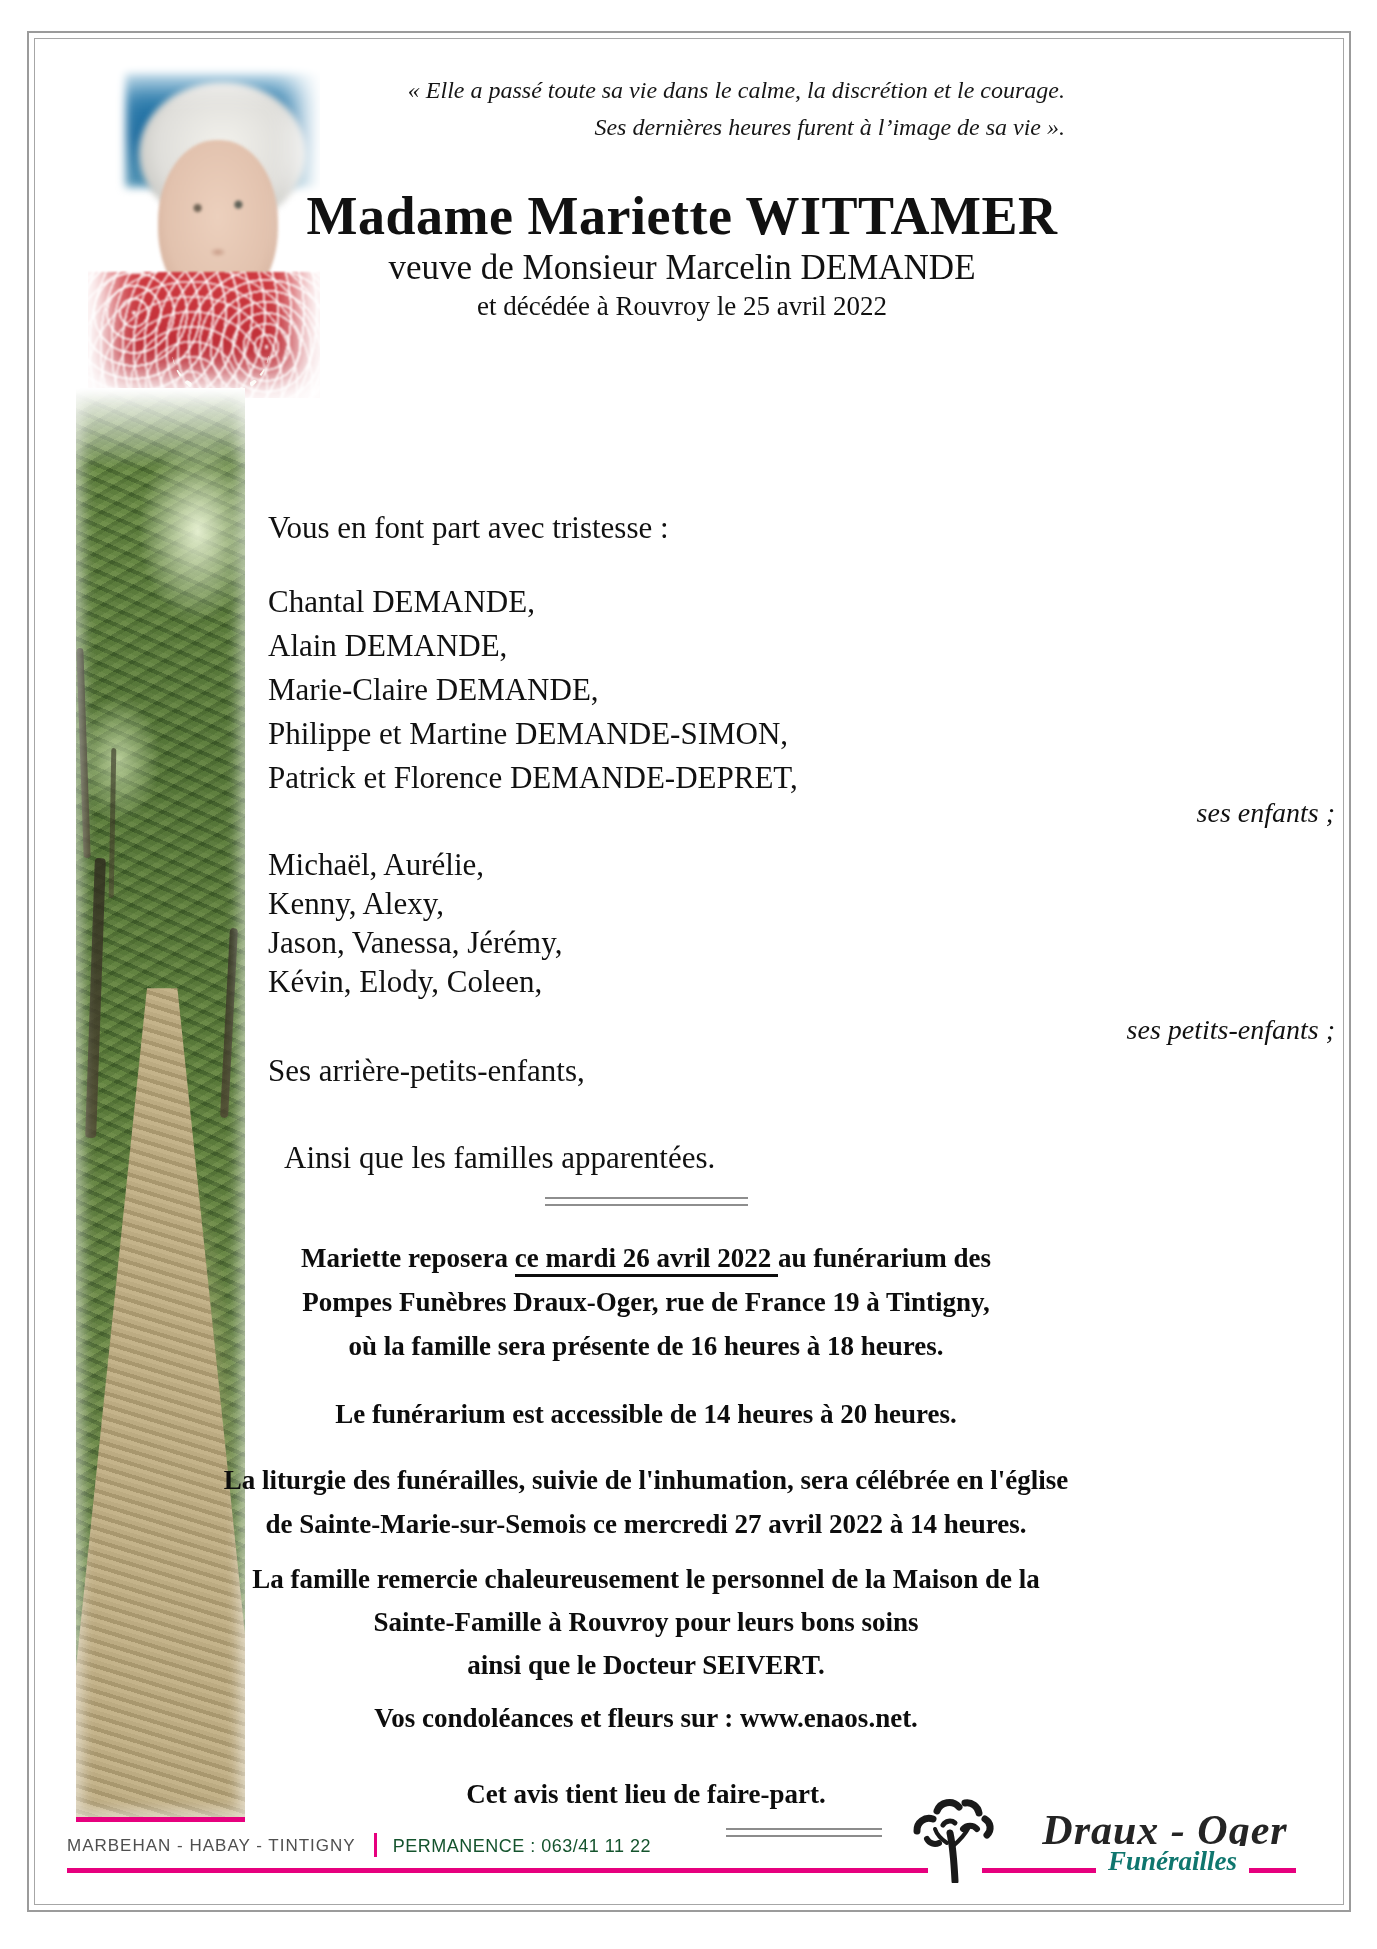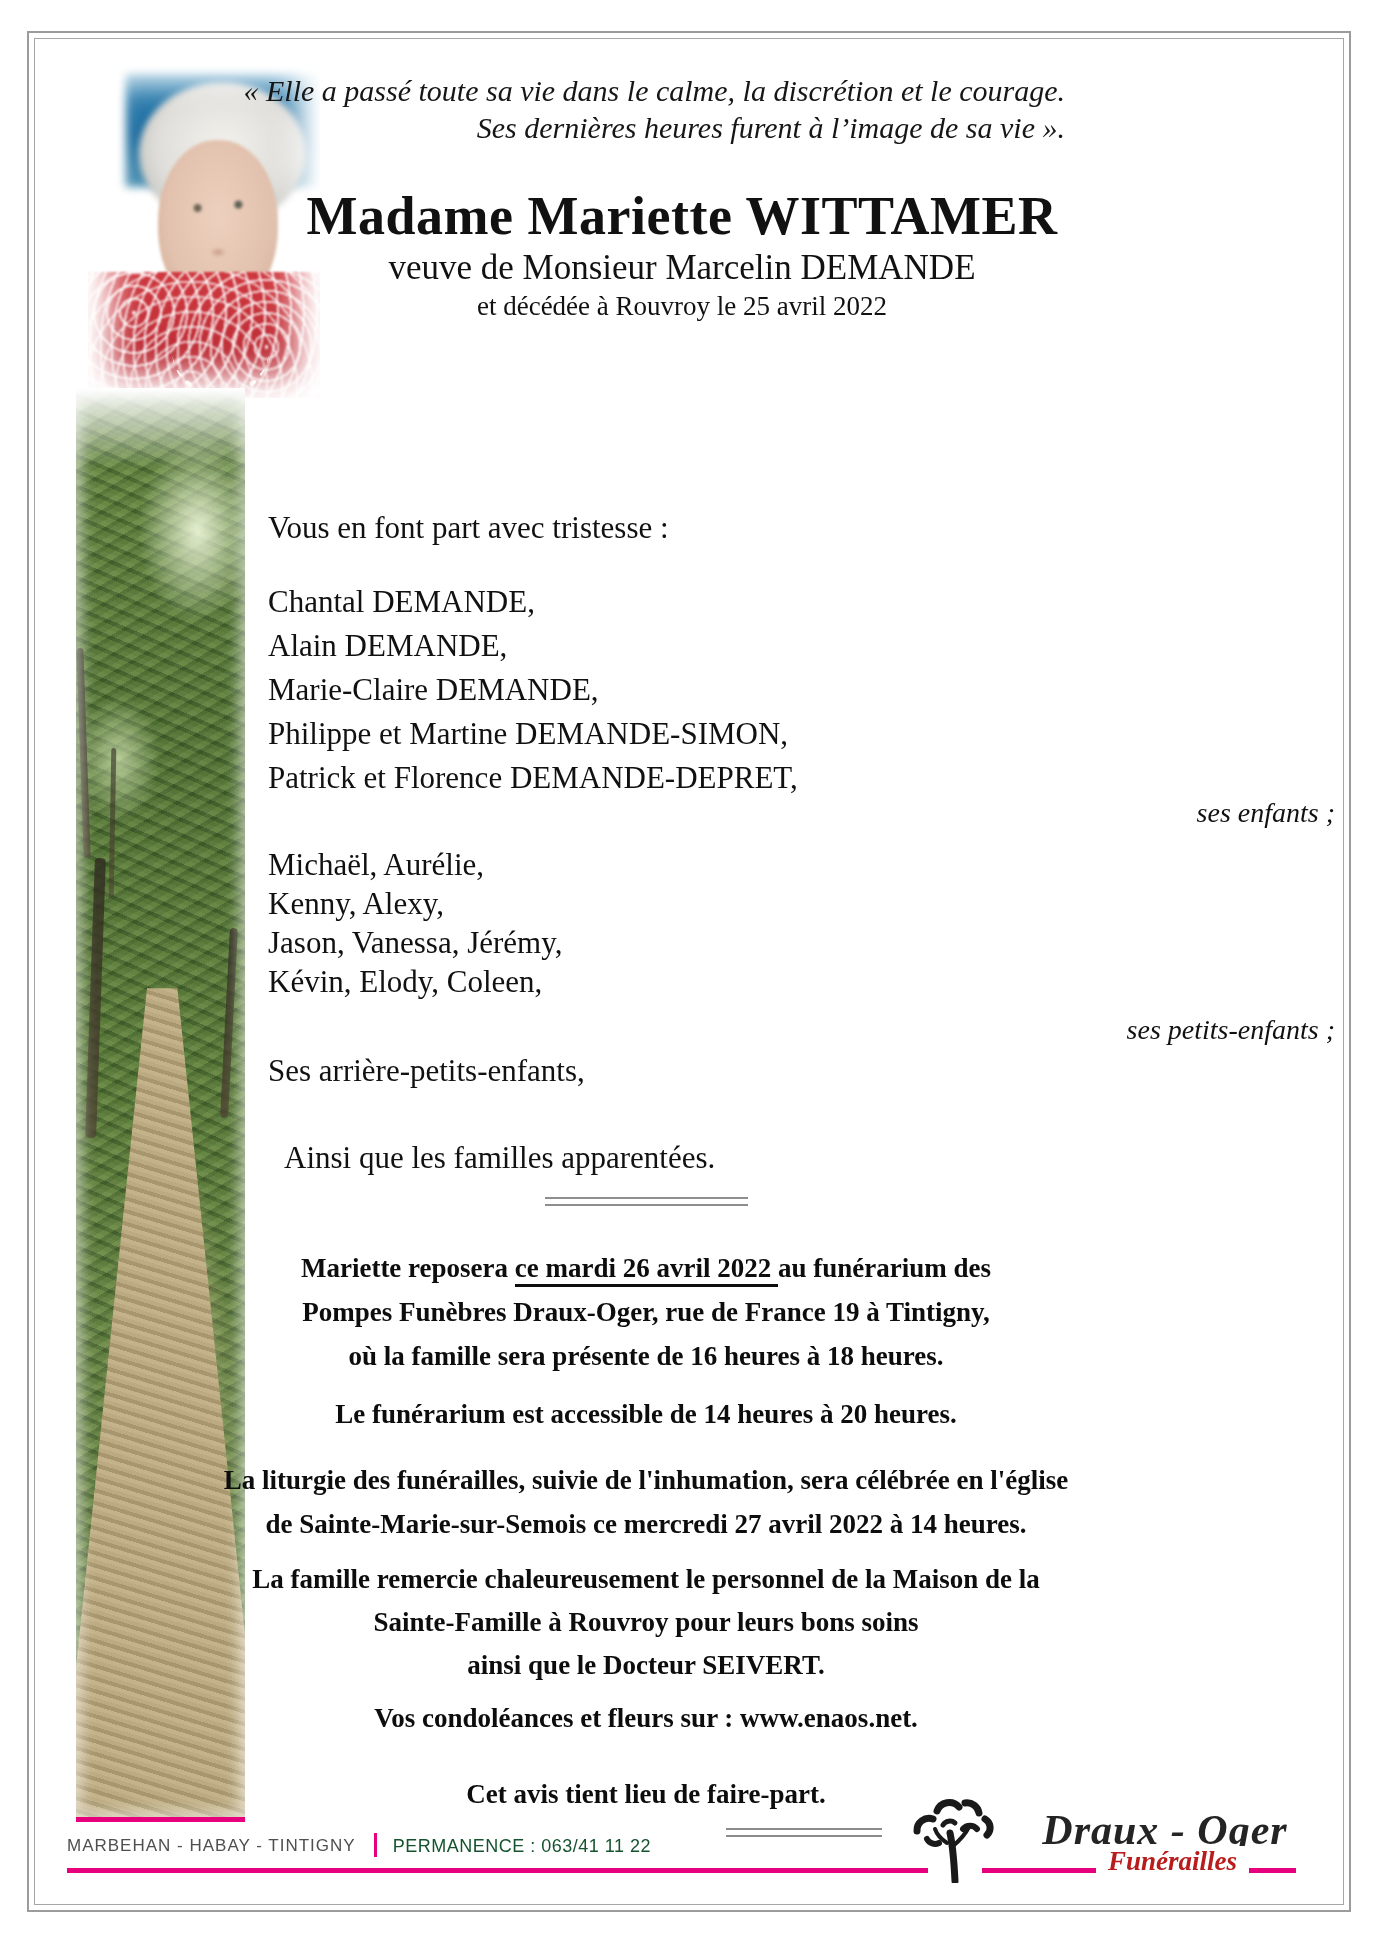--- a/index.html
+++ b/index.html
@@ -60,41 +60,41 @@
         repeating-linear-gradient(17deg,#c4b38a 0 4px,#a8976e 4px 8px,#bcab82 8px 12px),
         linear-gradient(#b5a47b,#9b8a64);
       filter:blur(.6px);}
   .forest .top-fade{position:absolute;left:0;right:0;top:0;height:80px;
       background:linear-gradient(#ffffff,rgba(255,255,255,0));}
   .forest .side-fade{position:absolute;inset:0;box-shadow:inset 0 0 14px 6px rgba(255,255,255,.55);}
   .strip-underline{position:absolute;left:76px;top:1817px;width:169px;height:5px;}
 
   
   .quote{position:absolute;right:312px;top:72px;text-align:right;font-style:italic;
-         font-size:30px;line-height:37px;color:#161616;}
+         font-size:24px;line-height:37px;color:#161616;}
   .header{position:absolute;left:232px;top:186px;width:900px;text-align:center;}
   .header .name{font-size:54px;font-weight:bold;line-height:60px;letter-spacing:.5px;}
   .header .veuve{font-size:35px;line-height:44px;}
   .header .born,.header .died{font-size:27px;line-height:33px;}
 
   .intro{position:absolute;left:268px;top:510px;font-size:31px;}
   .children{position:absolute;left:268px;top:580px;font-size:31px;line-height:44px;}
   .label-right{position:absolute;right:42px;font-style:italic;font-size:28px;}
   .lbl-children{top:797px;}
   .grandchildren{position:absolute;left:268px;top:845px;font-size:31px;line-height:39px;}
   .lbl-grandchildren{top:1014px;}
   .great-grand{position:absolute;left:268px;top:1053px;font-size:31px;}
   .related{position:absolute;left:284px;top:1140px;font-size:31px;}
 
   .divider{position:absolute;left:545px;top:1197px;width:203px;height:9px;
            border-top:2px solid #8e8e8e;border-bottom:2px solid #8e8e8e;box-sizing:border-box;}
 
   .cline{position:absolute;left:96px;width:1100px;text-align:center;
          font-weight:bold;font-size:27px;line-height:44px;color:#0d0d0d;}
-  .p-repose{top:1236px;margin-top:10px;}
+  .p-repose{top:1236px;}
   .u-date{border-bottom:3px solid #0d0d0d;padding-bottom:1px;white-space:pre;}
   .pre{white-space:pre;}
   .p-hours{top:1392px;}
   .p-liturgy{top:1458px;line-height:44px;}
   .p-thanks{top:1558px;line-height:43px;}
   .p-condolences{top:1696px;}
   .p-notice{top:1752px;margin-top:20px;}
 
   
   .footer-text{position:absolute;left:67px;top:1834px;display:flex;align-items:center;
@@ -103,21 +103,21 @@
   .footer-text .sep{width:3px;height:24px;margin:0 16px 0 18px;transform:translateY(-1px);}
   .footer-text .perm{font-size:18px;letter-spacing:.5px;color:#14532d;}
   .double-line-small{position:absolute;left:726px;top:1828px;width:156px;height:9px;
       border-top:2px solid #8c8c8c;border-bottom:2px solid #8c8c8c;box-sizing:border-box;}
   .pink-line{position:absolute;left:67px;top:1868px;width:1229px;height:5px;z-index:1;}
   .trunk-gap{position:absolute;left:928px;top:1862px;width:54px;height:16px;background:#fff;z-index:2;}
   .tree{position:absolute;left:903px;top:1791px;z-index:3;}
   .brand{position:absolute;left:1040px;top:1806px;width:250px;text-align:center;
          font-style:italic;font-weight:bold;font-size:42px;letter-spacing:1px;color:#242424;z-index:2;}
   .brand-sub{position:absolute;left:1096px;top:1846px;background:#fff;padding:0 12px;
-         font-style:italic;font-weight:bold;font-size:27px;color:#b91c1c;z-index:3;}
+         font-style:italic;font-weight:bold;font-size:27px;color:#0f766e;z-index:3;}
 </style>
 </head>
 <body>
 
 <div class="page">
 
   <div class="frame-outer"></div>
   <div class="frame-inner"></div>
 
   <div class="portrait">

